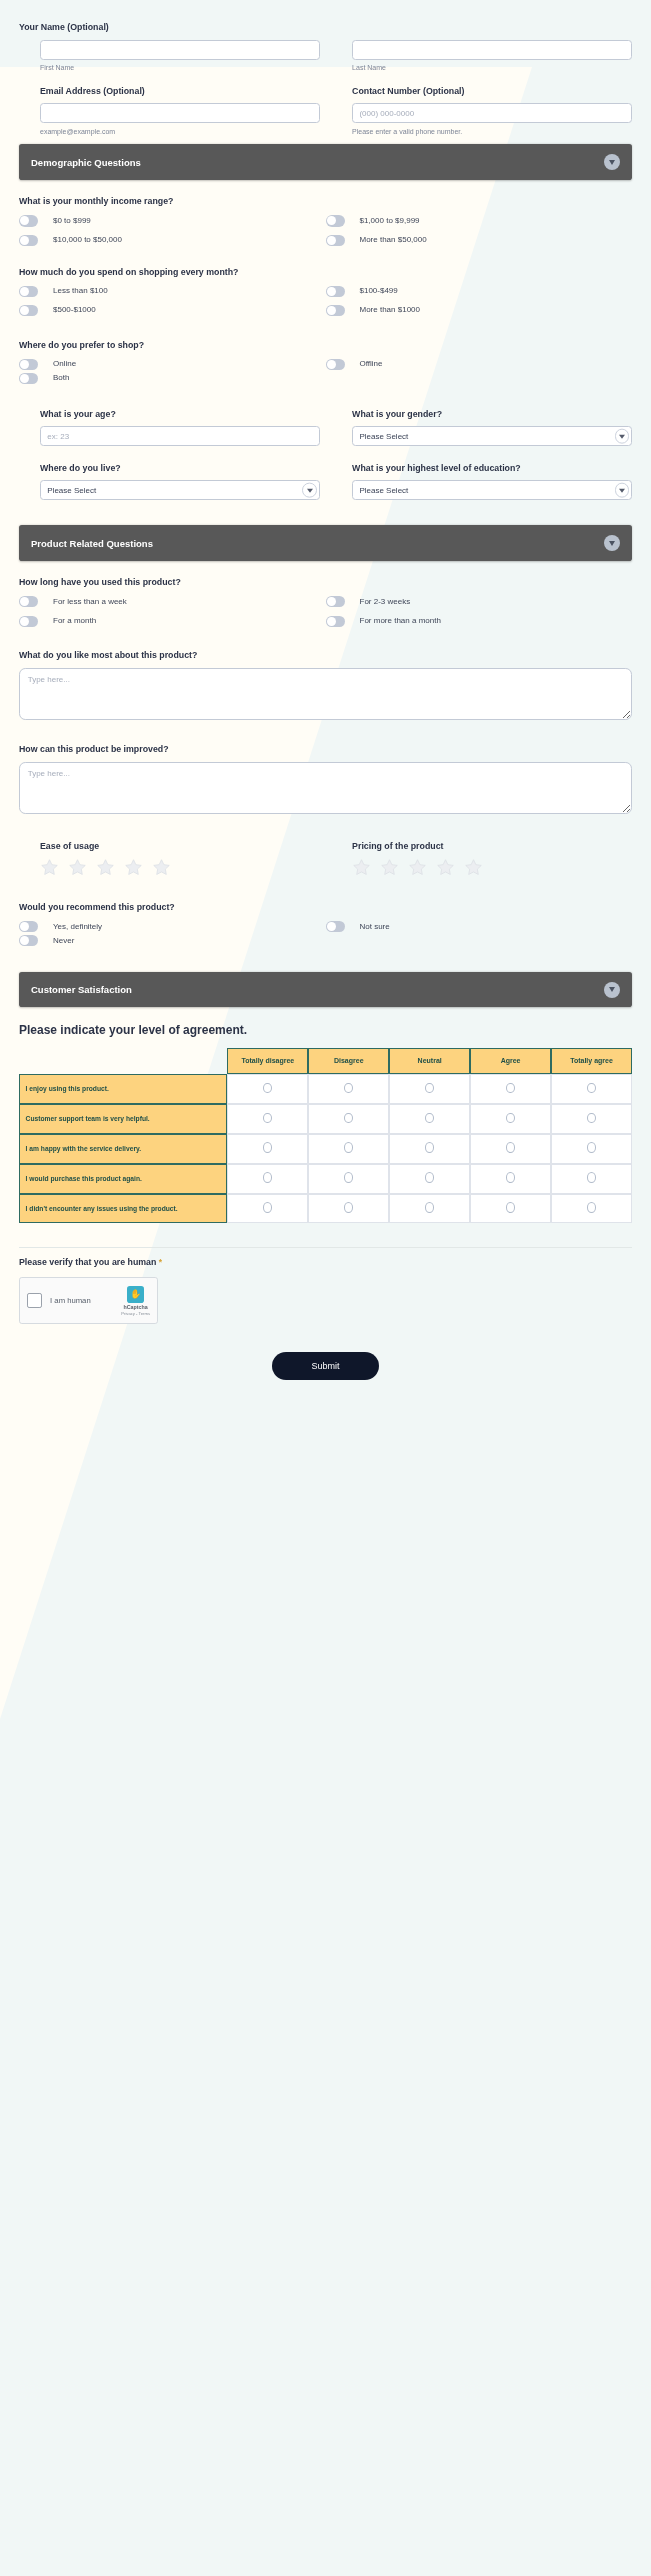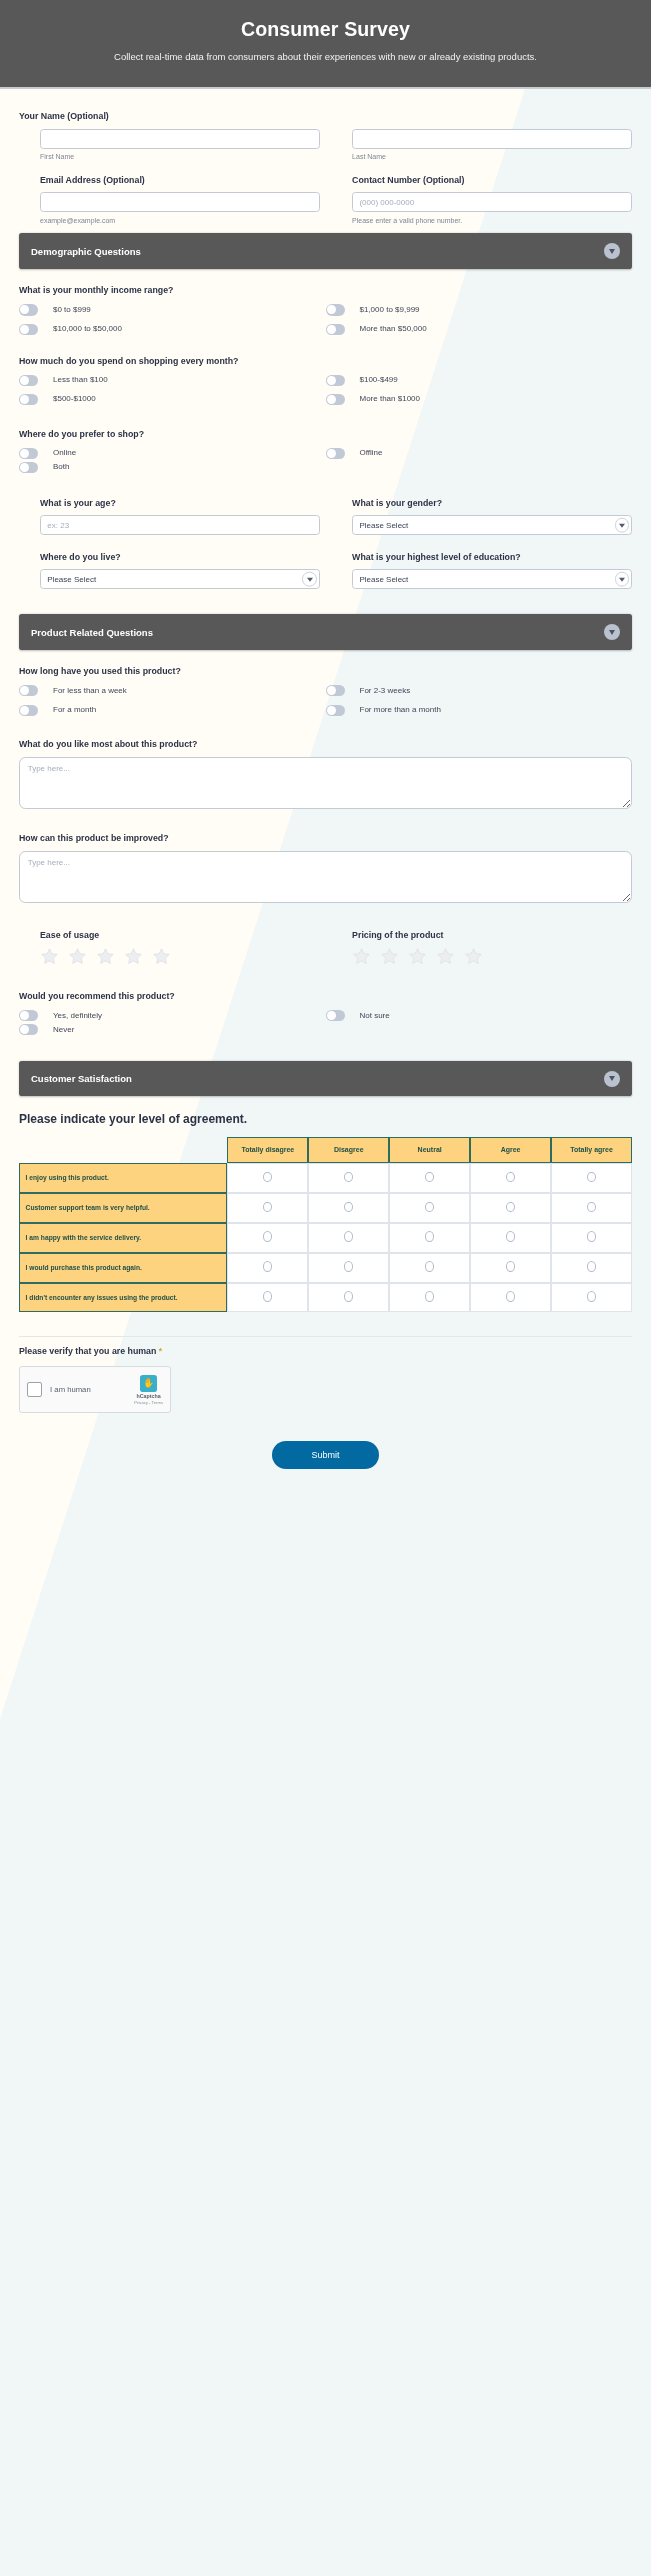--- a/index.html
+++ b/index.html
@@ -220,21 +220,21 @@
     border: 0.7px solid #b2bccb;
     border-radius: 50%;
     background: #fff;
     cursor: pointer;
   }
 
   .hr-sep { border-top: 0.7px solid #e2e8e7; margin: 24px 0 0 0; }
 
   
   .captcha-box {
-    width: 152px;
+    width: 139px;
     border: 0.7px solid #d6dbe0;
     border-radius: 2.8px;
     background: #fafafa;
     padding: 7.7px 7px;
     display: flex; align-items: center; gap: 7.7px;
     margin-top: 7.7px;
   }
   .captcha-check {
     width: 15.4px; height: 15.4px;
     border: 0.7px solid #9aa1ab;
@@ -252,43 +252,39 @@
     border-radius: 2.8px;
     display: flex; align-items: center; justify-content: center;
     color: #fff; font-size: 9px; line-height: 1;
   }
   .hcaptcha-name { font-size: 5.3px; font-weight: bold; color: #59606a; }
   .hcaptcha-terms { font-size: 4.2px; color: #888f99; margin-top: 0.7px; }
 
   
   .submit-wrap { text-align: center; padding: 28px 0 34px 0; }
   button.submit {
-    background: #0369a1;
+    background: #0f172a;
     color: #ffffff;
     border: none;
     border-radius: 18px;
     font-family: "Liberation Sans", sans-serif;
     font-size: 9px;
     padding: 9px 39px;
     cursor: pointer;
   }
 </style>
 </head>
 <body>
 
 <div class="page">
   <div class="bg-base"></div>
   <div class="bg-cream"></div>
 
   <div class="content">
 
-    <div class="banner">
-      <div class="banner-title">Consumer Survey</div>
-      <div class="banner-sub">Collect real-time data from consumers about their experiences with new or already existing products.</div>
-    </div>
 
     <div class="form-body">
 
       <div class="field-block">
         <div class="qlabel">Your Name (Optional)</div>
         <div class="row">
           <div class="col">
             <input class="txt" type="text" value="" style="">
             <div class="sub-hint">First Name</div>
           </div>

